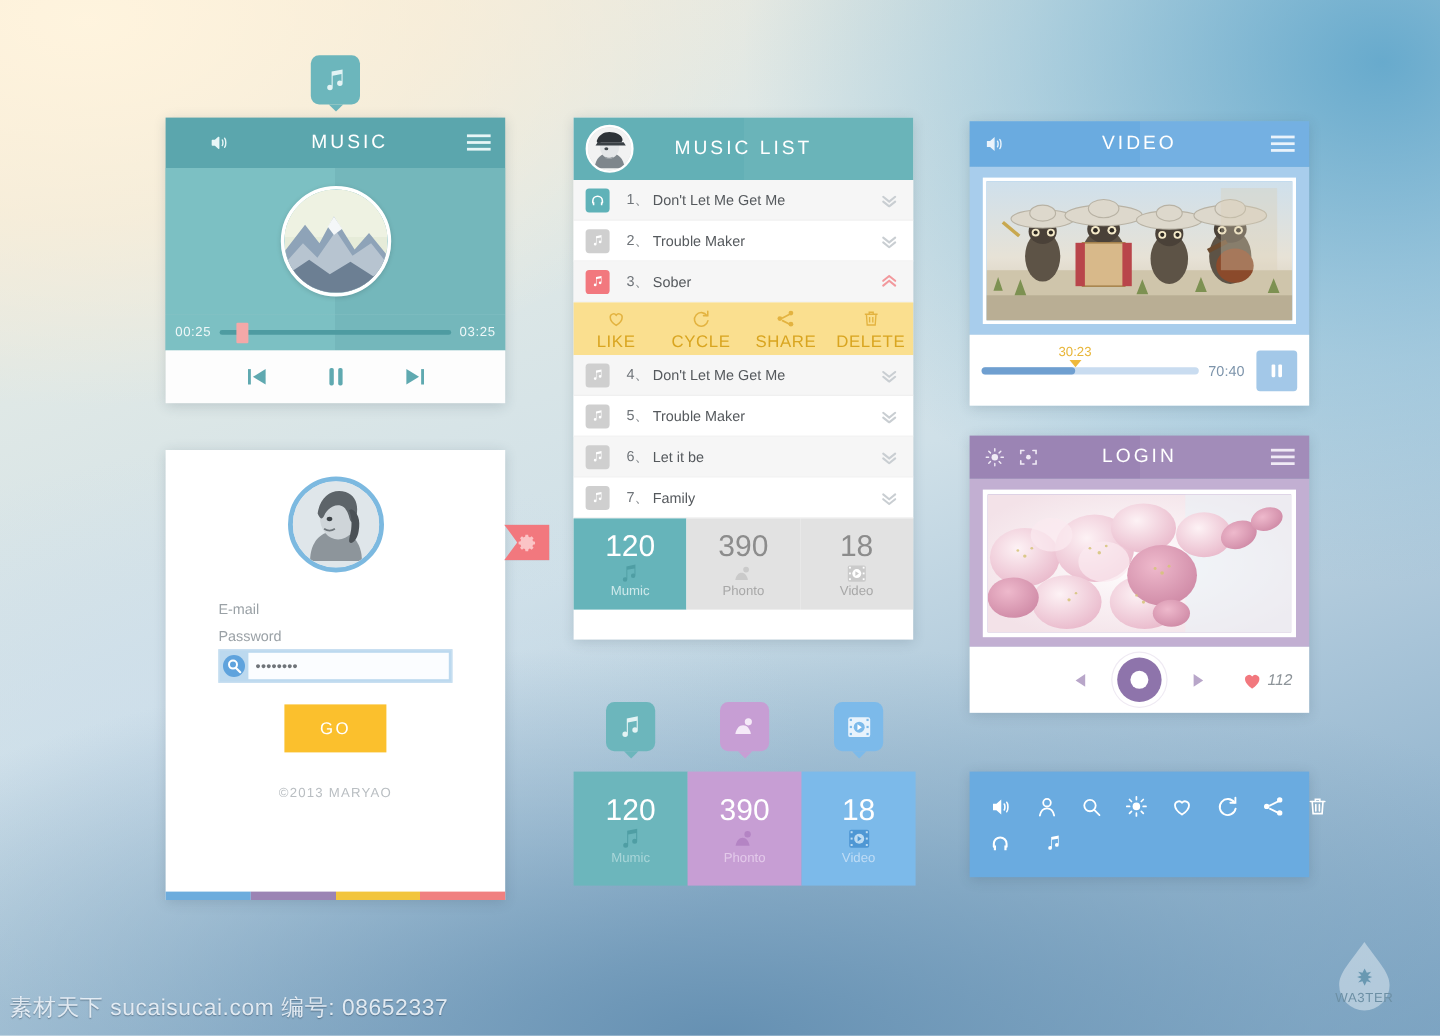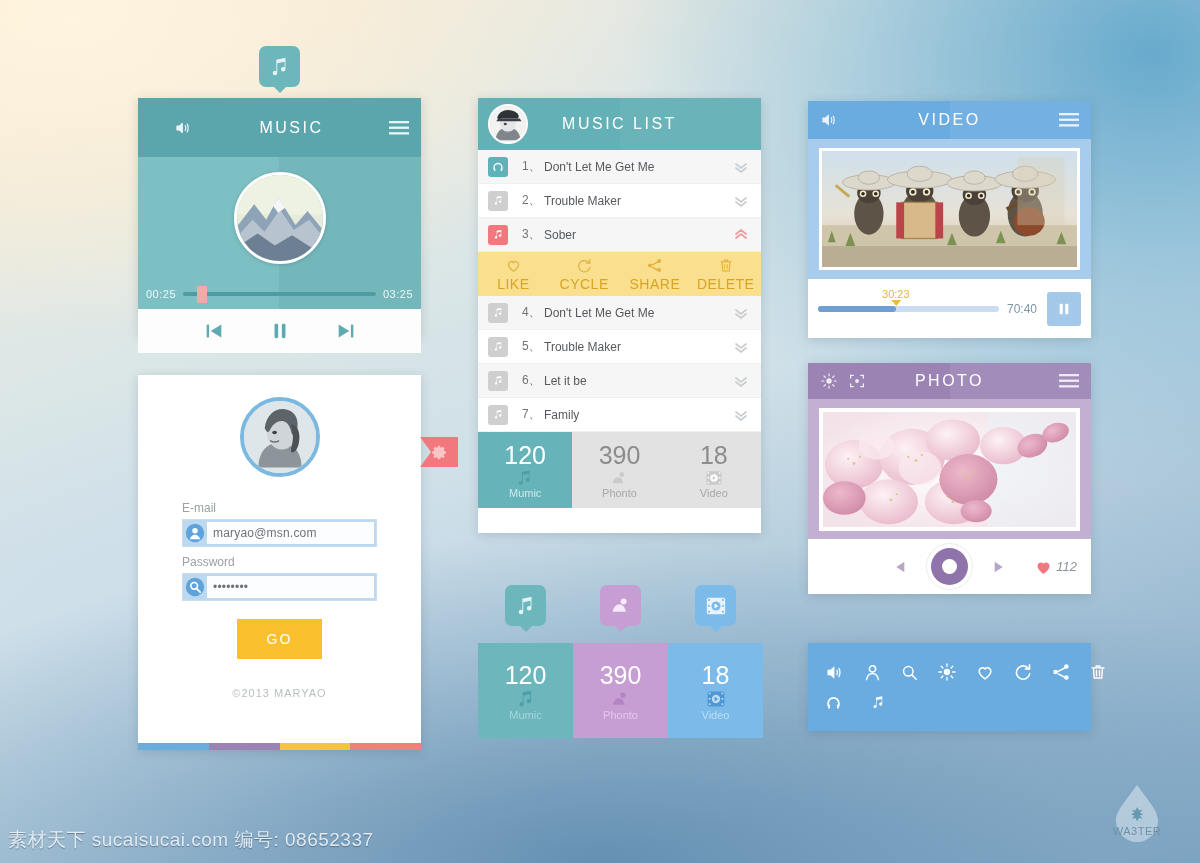--- a/index.html
+++ b/index.html
@@ -22,21 +22,21 @@
   .hdr-title {
     position: absolute; left: 0; right: 0; text-align: center;
     color: #fff; letter-spacing: 2.5px; font-size: 16px; font-weight: 400;
     pointer-events: none;
   }
   .ico { display: inline-flex; align-items: center; justify-content: center; }
   .ico svg { display: block; }
 
   
   #music-player { left: 138px; top: 98px; width: 283px; height: 238px; }
-  #music-player .bar { height: 59px; background: #5ba6ad; padding-left: 24px; }
+  #music-player .bar { height: 42px; background: #5ba6ad; padding-left: 24px; }
   .mp-body { height: 122px; background: #79bcc0; position: relative;
     background-image: linear-gradient(90deg, #7cc0c3 0%, #7cc0c3 50%, #74b7bb 50%, #74b7bb 100%); }
   .album-art {
     position: absolute; left: 50%; top: 50%; transform: translate(-50%,-50%);
     width: 92px; height: 92px; border-radius: 50%; border: 3px solid #fff;
     overflow: hidden; box-shadow: 0 1px 4px rgba(0,0,0,.15);
   }
   .album-art svg { width: 100%; height: 100%; display:block; }
   .mp-seek { height: 30px; background: #79bcc0; display: flex; align-items: center; padding: 0 8px; gap: 7px;
     background-image: linear-gradient(90deg, #7cc0c3 0%, #7cc0c3 50%, #74b7bb 50%, #74b7bb 100%); }
@@ -248,30 +248,20 @@
           <path d="M16 74c0-18 10-28 24-28s24 10 24 28z" fill="#8d959b"></path>
           <ellipse cx="42" cy="33" rx="17" ry="21" fill="#cfd5d9"></ellipse>
           <path d="M23 30c2-16 14-24 26-20 9 3 12 12 10 22-1 6-4 8-6 4-1-3-2-9-6-12-5-4-14-1-18 8-2 4-4 3-6-2z" fill="#5d6469"></path>
           <path d="M54 26c6 2 9 10 7 20-1 7-5 12-8 11-2-1 0-6 1-12 1-7 0-14-2-18z" fill="#4b5156"></path>
           <ellipse cx="34" cy="35" rx="2.6" ry="2" fill="#3c4247"></ellipse>
           <path d="M29 44c3 2 7 2 10 0" stroke="#6d7479" stroke-width="1.6" fill="none"></path>
         </svg>
       </div>
     </div>
     <div class="fld-label">E-mail</div>
-    <div class="fld">
-      <span class="fico">
-        <svg width="20" height="20" viewBox="0 0 24 24">
-            <circle cx="12" cy="12" r="11" fill="#5fa3dd"></circle>
-            <circle cx="12" cy="9.3" r="3.3" fill="#fff"></circle>
-            <path d="M5.8 19.4c1-3.6 3.4-5.4 6.2-5.4s5.2 1.8 6.2 5.4z" fill="#fff"></path>
-          </svg>
-      </span>
-      <input type="text" value="maryao@msn.com" style="">
-    </div>
     <div class="fld-label">Password</div>
     <div class="fld">
       <span class="fico">
         <svg width="20" height="20" viewBox="0 0 24 24">
             <circle cx="12" cy="12" r="11" fill="#5fa3dd"></circle>
             <circle cx="11" cy="10.6" r="4" fill="none" stroke="#fff" stroke-width="2"></circle>
             <path d="M14 14l4.2 4.2" stroke="#fff" stroke-width="2.2" stroke-linecap="round"></path>
           </svg>
       </span>
       <input type="text" value="••••••••" style="">
@@ -682,21 +672,21 @@
             <circle cx="12" cy="12" r="3.6" fill="#f0eaf5" stroke="none"></circle>
             <path d="M12 2.5v2.6M12 18.9v2.6M2.5 12h2.6M18.9 12h2.6M5.3 5.3l1.9 1.9M16.8 16.8l1.9 1.9M18.7 5.3l-1.9 1.9M7.2 16.8l-1.9 1.9"></path>
           </svg>
       </span>
       <span class="ico">
         <svg width="18" height="18" viewBox="0 0 24 24" fill="none" stroke="#f0eaf5" stroke-width="1.8" stroke-linecap="round">
             <path d="M3.5 8V4.5H7M17 4.5h3.5V8M20.5 16v3.5H17M7 19.5H3.5V16"></path>
             <circle cx="12" cy="12" r="2.6" fill="#f0eaf5" stroke="none"></circle>
           </svg>
       </span>
-      <div class="hdr-title">PHOTO</div>
+      <div class="hdr-title">LOGIN</div>
       <span class="ico" style="margin-left:auto;z-index:2">
         <svg width="20" height="16" viewBox="0 0 20 16">
             <rect y="1" width="20" height="2.3" fill="#f0eaf5"></rect>
             <rect y="6.6" width="20" height="2.3" fill="#f0eaf5"></rect>
             <rect y="12.2" width="20" height="2.3" fill="#f0eaf5"></rect>
           </svg>
       </span>
     </div>
     <div class="ph-body">
       <div class="ph-screen">

